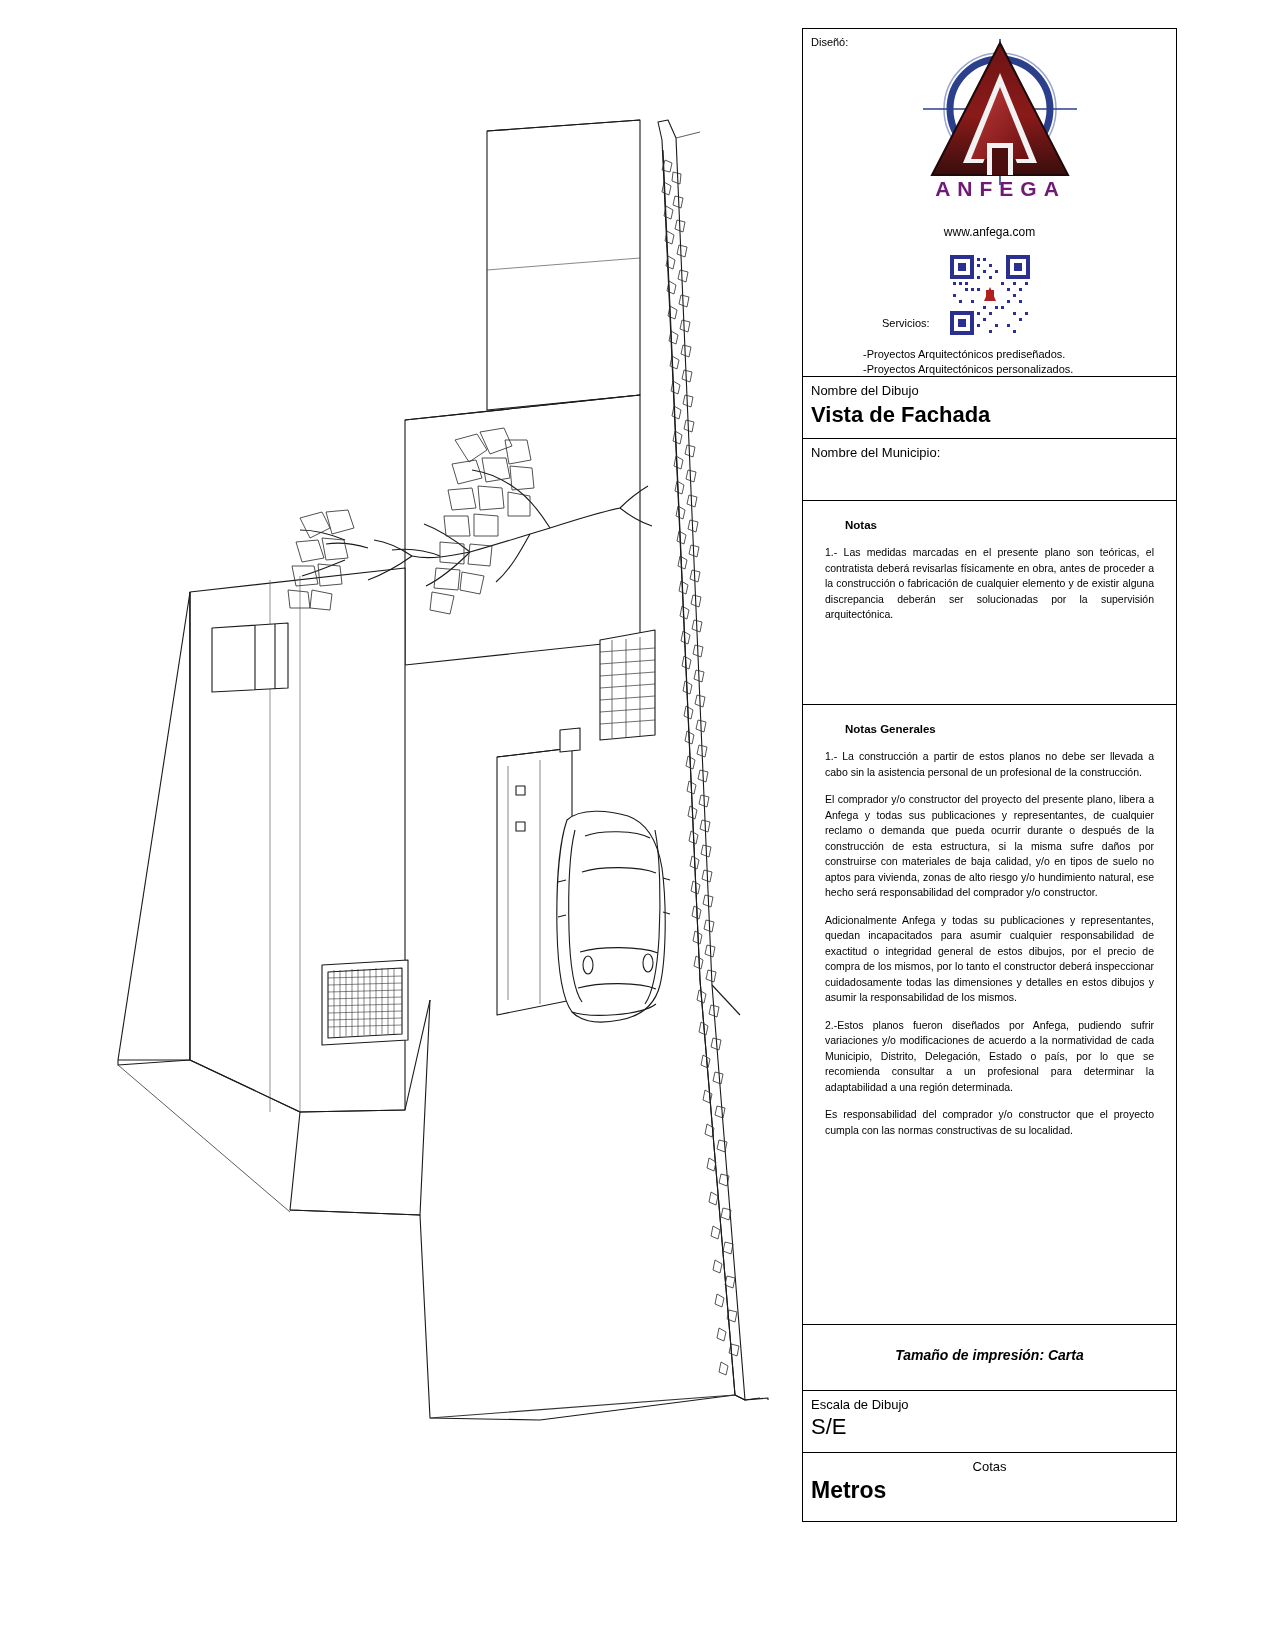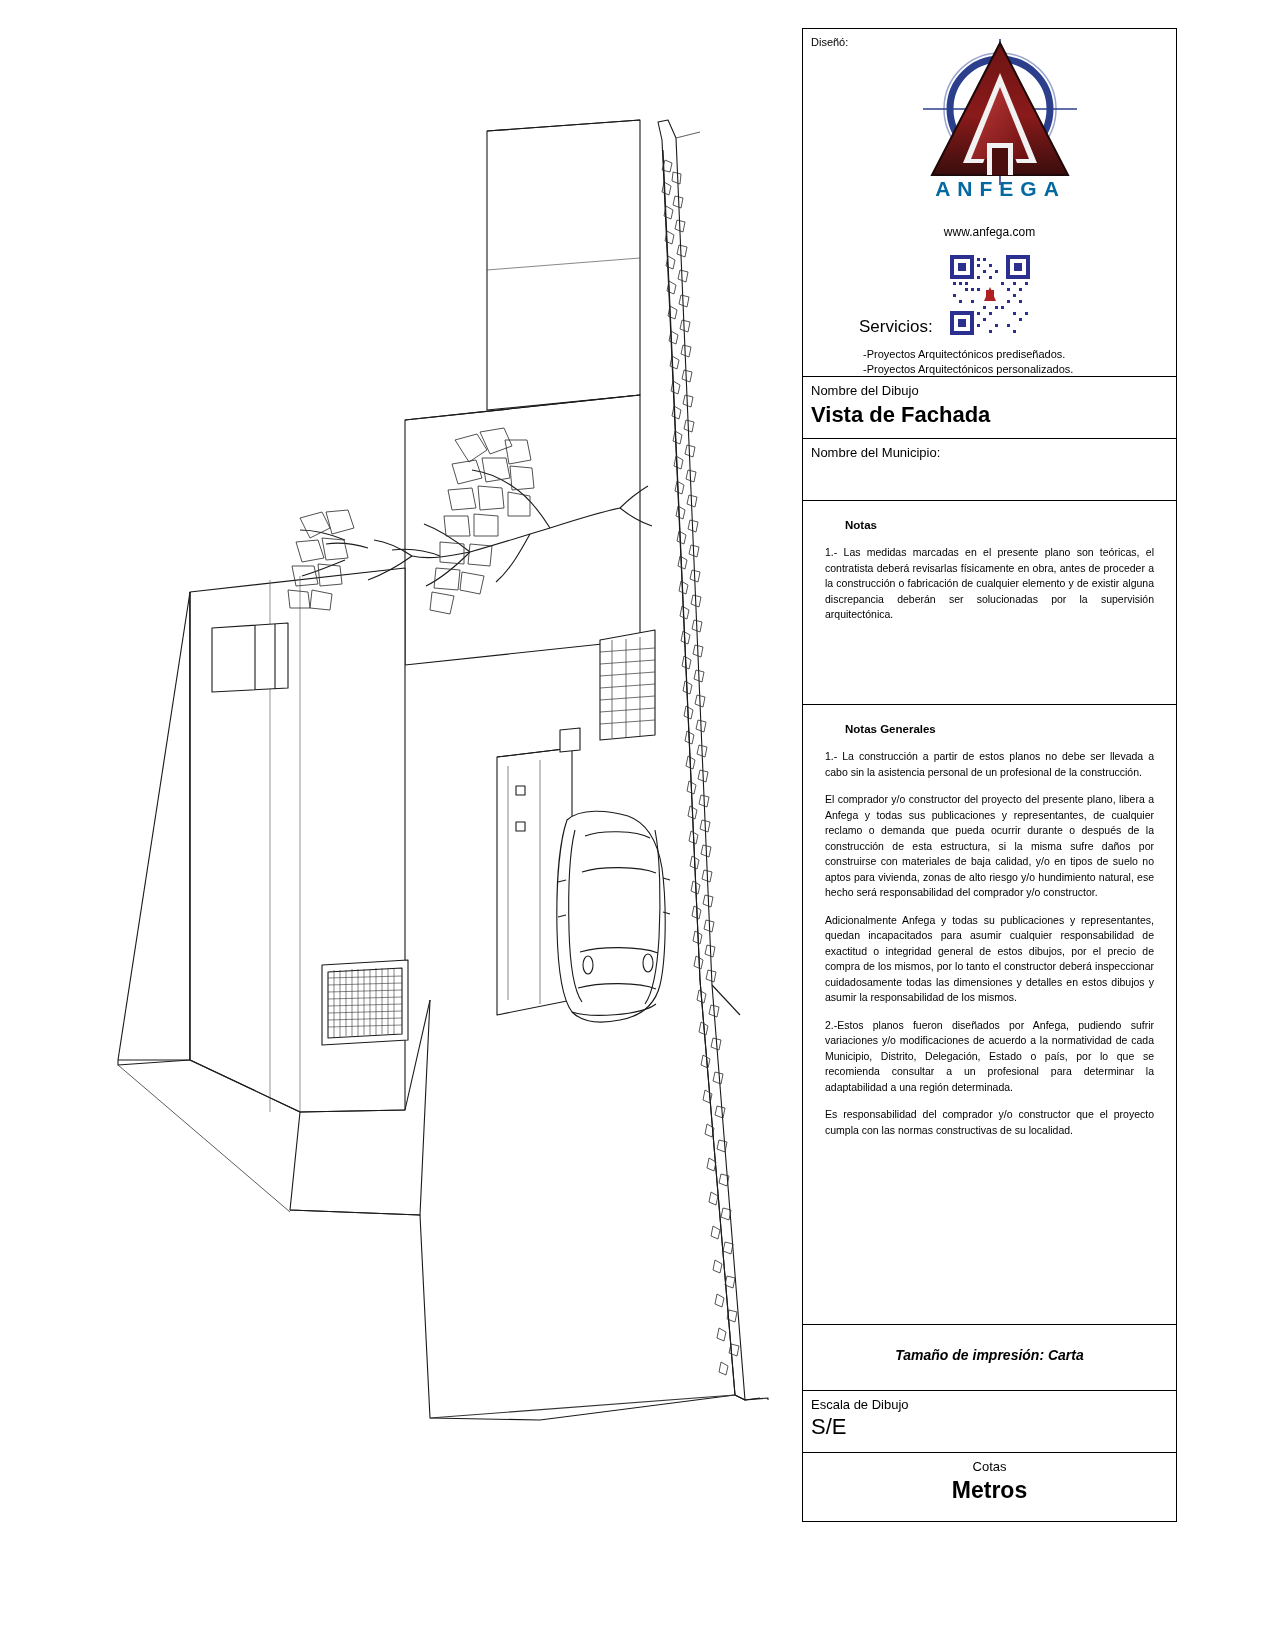--- a/index.html
+++ b/index.html
@@ -66,43 +66,43 @@
   }
   #brandname {
     position: absolute;
     left: 110px;
     top: 148px;
     width: 175px;
     text-align: center;
     font-size: 21px;
     font-weight: bold;
     letter-spacing: 7px;
-    color: #0369a1;
+    color: #701a75;
     font-family: "Liberation Sans", sans-serif;
   }
   #website {
     position: absolute;
     left: 0;
     top: 196px;
     width: 100%;
     text-align: center;
     font-size: 12px;
   }
   #qr-wrap {
     position: absolute;
     left: 146px;
     top: 225px;
     width: 82px;
     height: 82px;
   }
   #servicios-label {
     position: absolute;
-    left: 56px;
+    left: 79px;
     top: 288px;
-    font-size: 17px;
+    font-size: 11px;
   }
   #servicios-list {
     position: absolute;
     left: 60px;
     top: 318px;
     font-size: 11px;
     line-height: 15px;
   }
 
   
@@ -146,21 +146,20 @@
   #cell-scale .val {
     font-size: 22px;
     margin-top: 2px;
   }
   #cell-cotas { height: 68px; }
   #cell-cotas .lbl {
     text-align: center;
     font-size: 13px;
   }
   #cell-cotas .val {
-    text-align: center;
     font-size: 23px;
     font-weight: bold;
     margin-top: 3px;
   }
 </style>
 </head>
 <body>
 
 <div id="drawing-area">
   <svg id="drawing-svg" width="800" height="1650" viewBox="0 0 800 1650">

